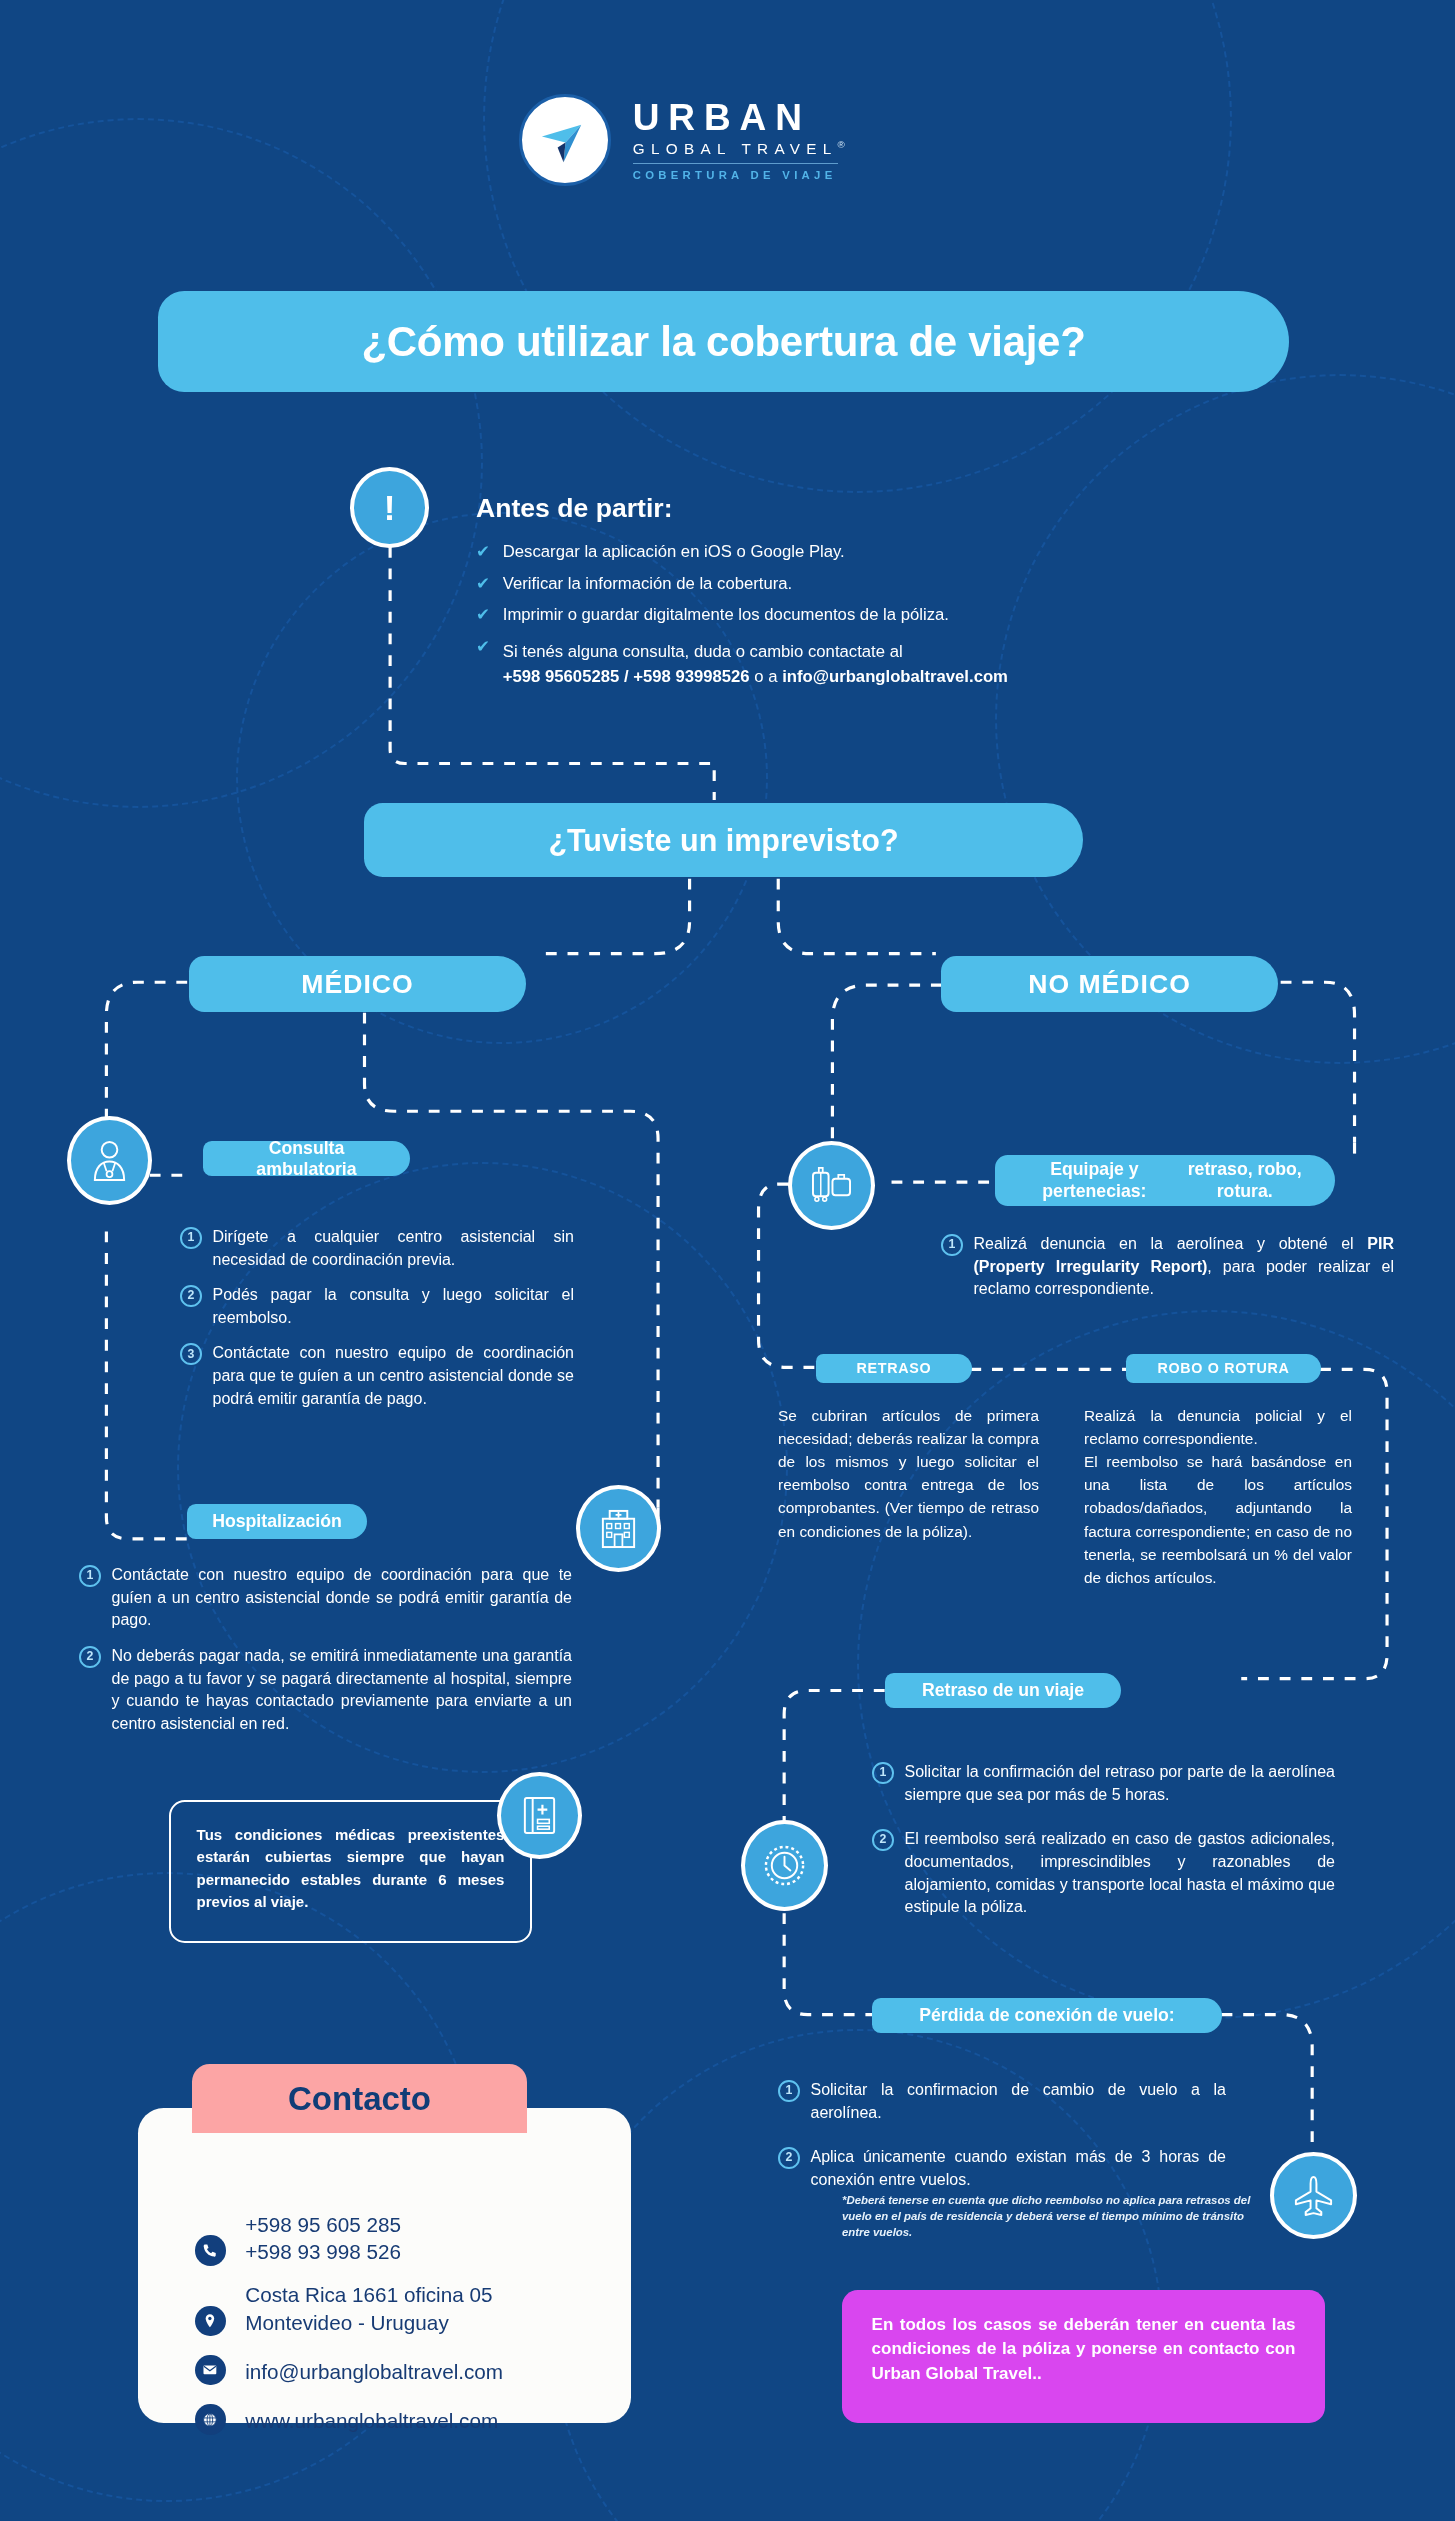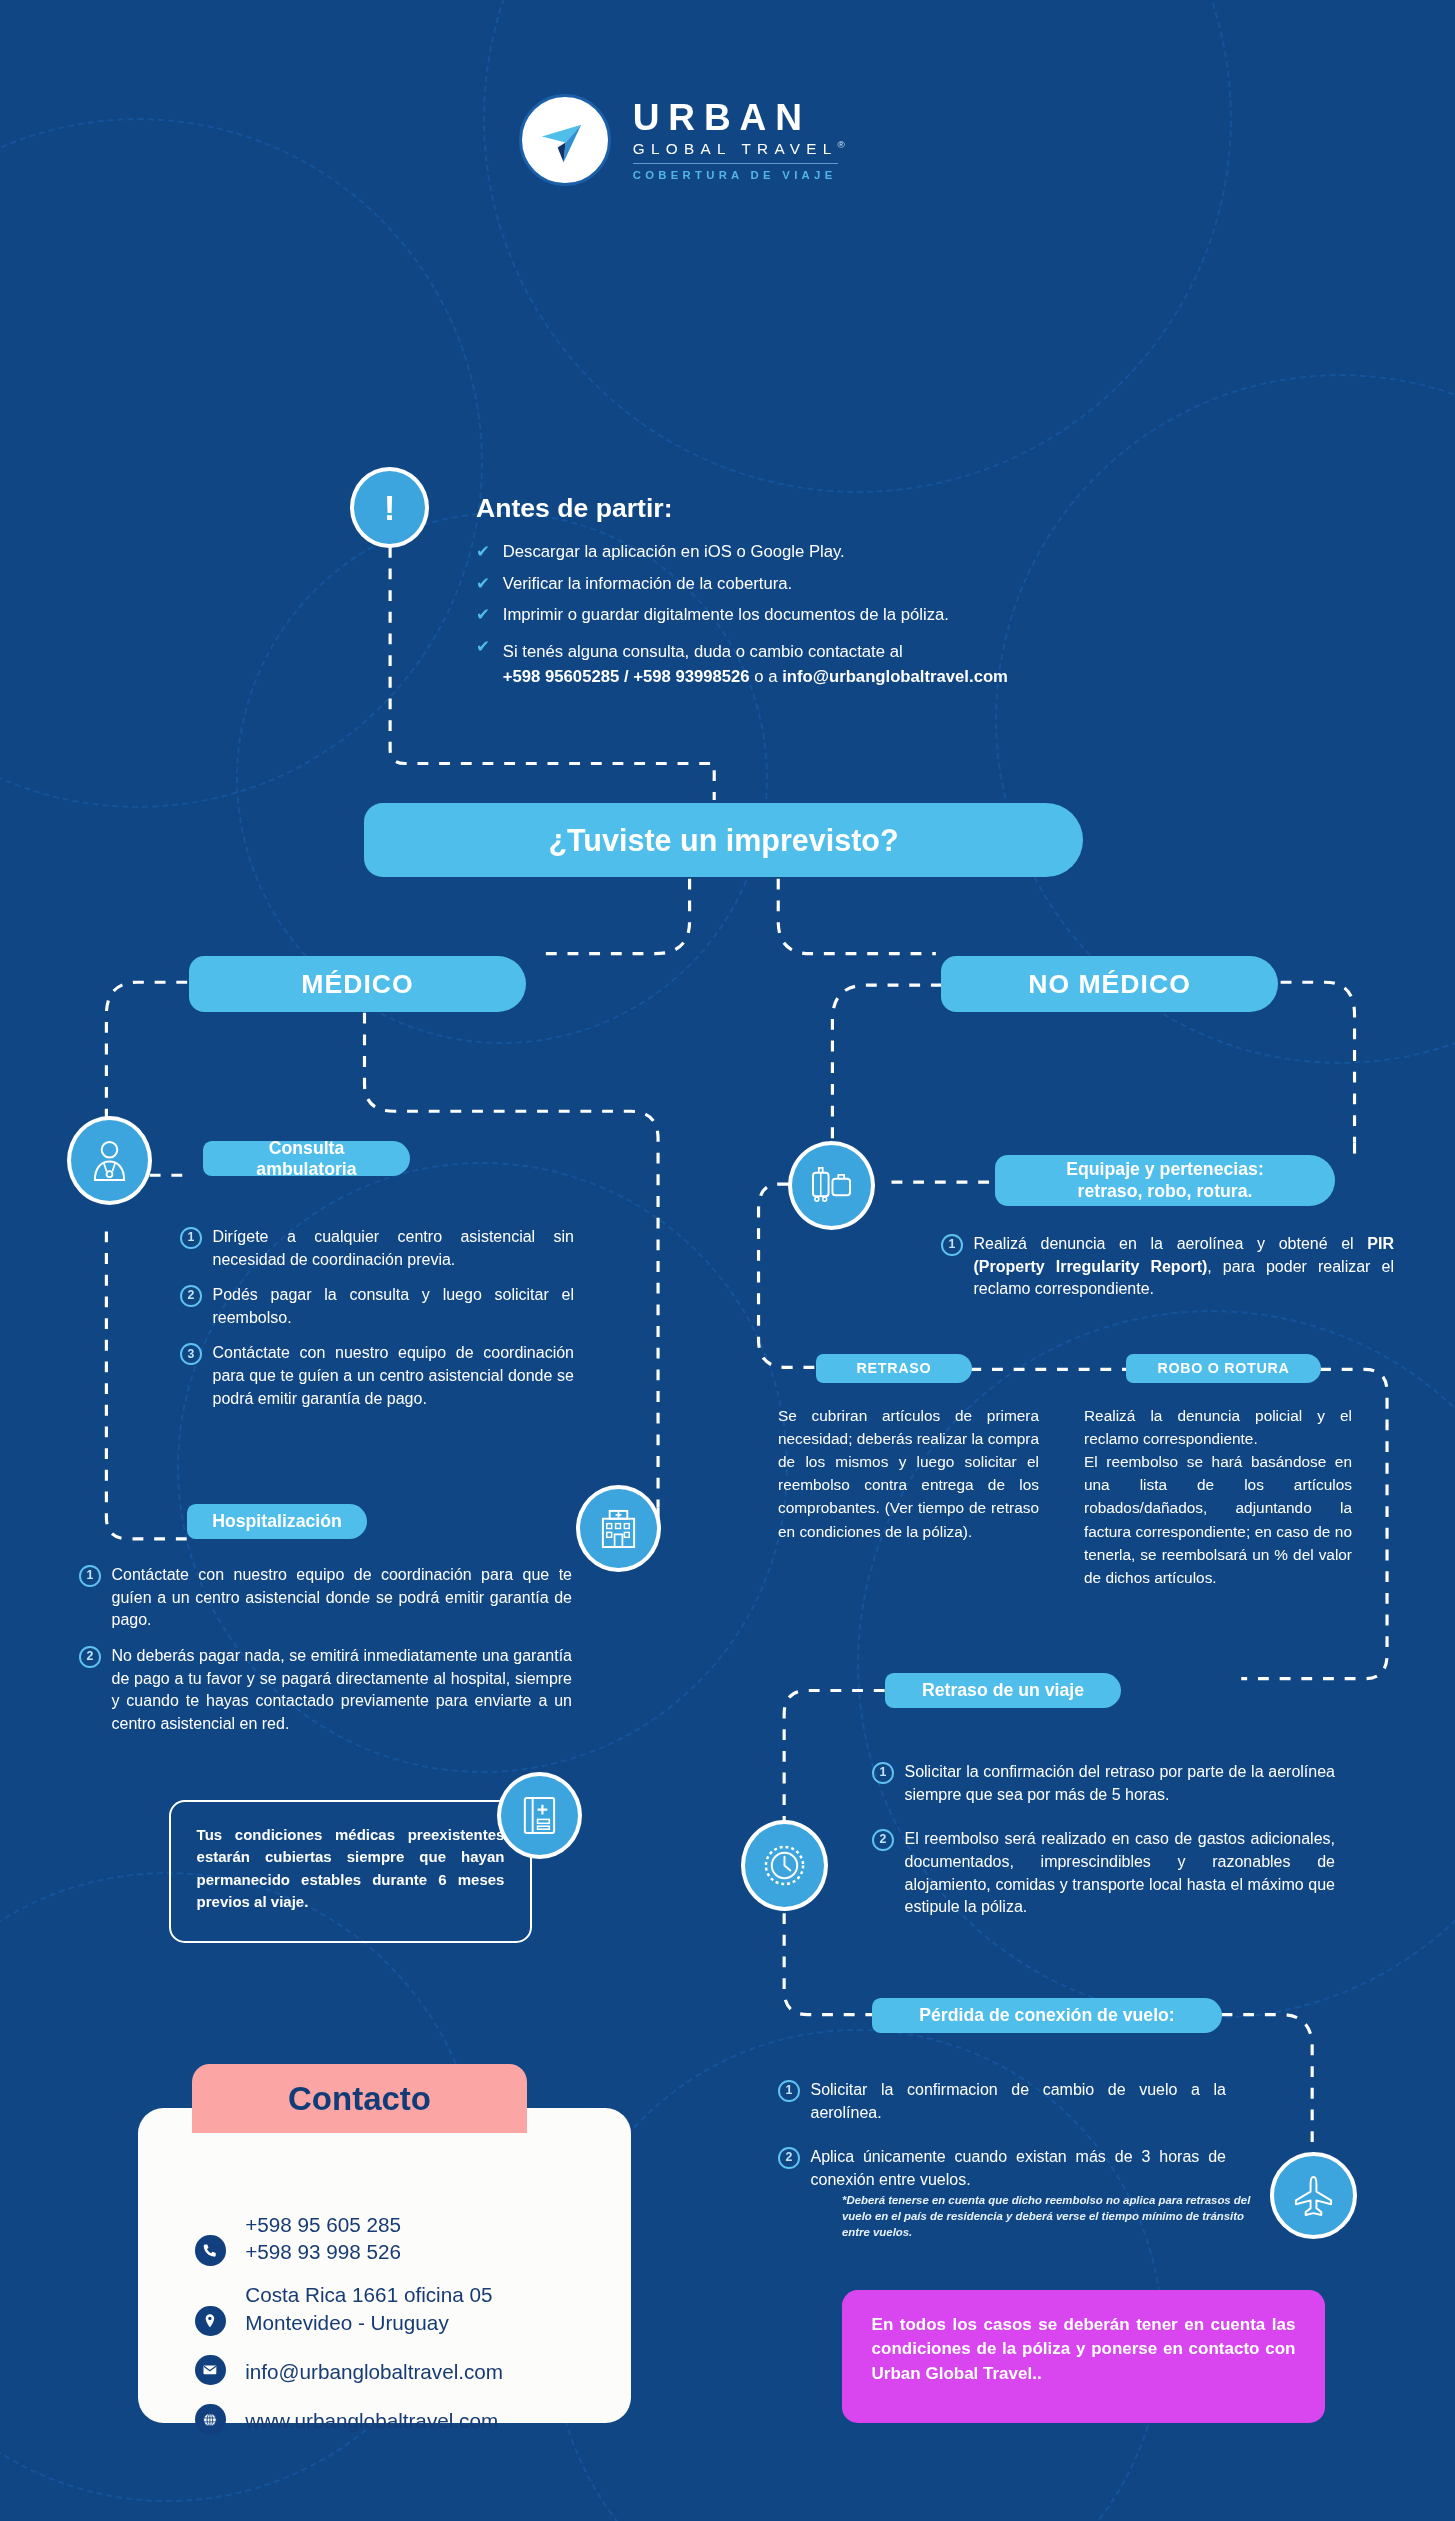--- a/index.html
+++ b/index.html
@@ -82,21 +82,21 @@
     width: 337px; height: 56px; border-radius: 17.7px 32.5px 32.5px 17.7px;
     font-size: 26.6px; letter-spacing: 1px;
   }
   .branch-med  { left: 189px; top: 956px; }
   .branch-nomed{ left: 941px; top: 956px; }
 
   .sub-pill {
     border-radius: 12.8px 25.6px 25.6px 12.8px;
     font-size: 17.7px; height: 35px; padding: 0 19.7px;
   }
-  .sub-pill.two-line { height: 51px; line-height: 1.2; flex-direction: column; justify-content:center; }
+  .sub-pill.two-line { height: 51px; line-height: 1.2; flex-direction: row; justify-content:center; }
 
   .mini-pill {
     border-radius: 10.8px 21.7px 21.7px 10.8px;
     font-size: 14.3px; height: 28.6px; padding: 0 21.7px; letter-spacing: 0.7px;
   }
 
   
   .icon-circle {
     position: absolute;
     border-radius: 50%;
@@ -239,20 +239,21 @@
         <polygon points="30,32 28,52 22,37" fill="#14336b"></polygon>
       </svg>
     </div>
     <div class="logo-text">
       <div class="logo-urban">URBAN</div>
       <div><span class="logo-global">GLOBAL TRAVEL</span><span class="logo-reg" style="color:#cfe4f5">®</span></div>
       <div class="logo-cob">COBERTURA DE VIAJE</div>
     </div>
   </div>
 
+  <div class="pill title-pill">¿Cómo utilizar la cobertura de viaje?</div>
 
   <div class="icon-circle" style="left:350px; top:467px; width:79px; height:81px;">
     <span style="color:#fff;font-size:35px;font-weight:bold;line-height:1;">!</span>
   </div>
 
   <div class="txt" style="left:476px; top:493px; font-size:26.6px; font-weight:bold;">
     <span>Antes de partir:</span>
   </div>
 
   <div class="txt" style="left:476px; top:544px; width:690px; font-size:16.7px; line-height:1.0;">

